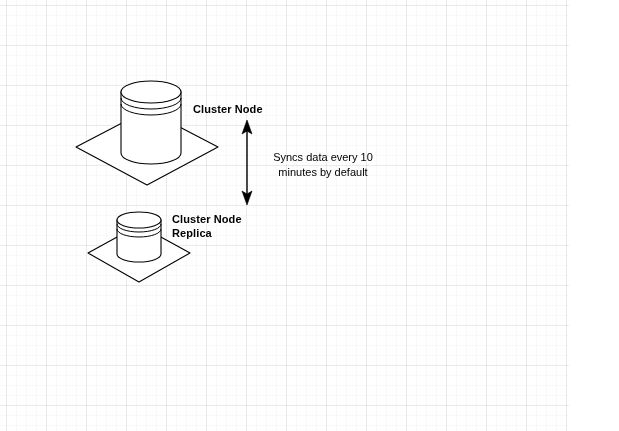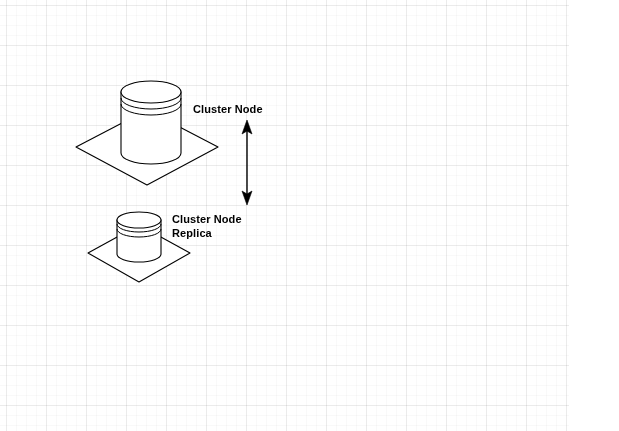--- a/index.html
+++ b/index.html
@@ -109,14 +109,16 @@
       <polygon points="247,205 242,191 247,194 252,191" fill="#000000" stroke="#000000" stroke-width="0.6"></polygon>
     </g>
 
   </svg>
 
   <div class="node-label" id="label-cluster-node">Cluster Node</div>
 
   <div class="node-label" id="label-cluster-node-replica">Cluster Node
 Replica</div>
 
+  <div id="label-sync">Syncs data every 10
+minutes by default</div>
 
 </div>
 
 </body></html>

